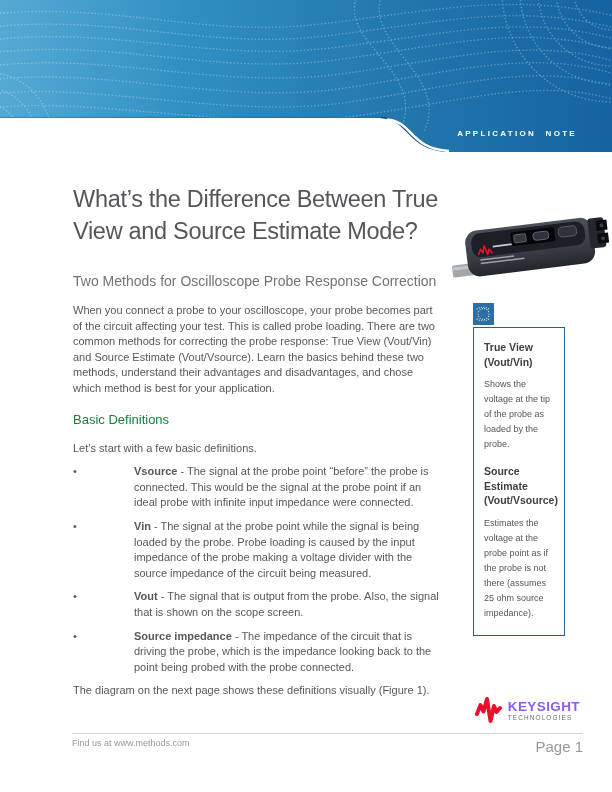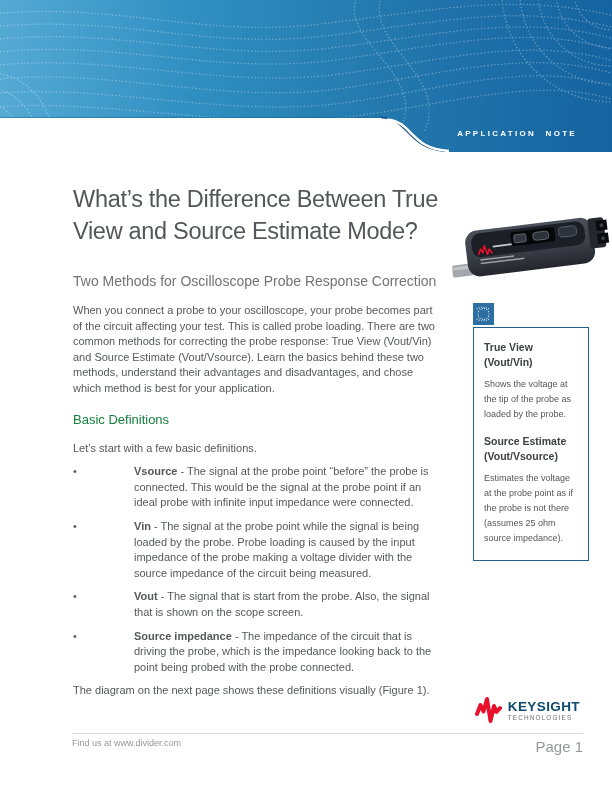--- a/index.html
+++ b/index.html
@@ -28,30 +28,30 @@
   .bullet{display:flex;margin-top:8px;}
   .bullet .dot{width:17px;flex:0 0 17px;font-size:11px;line-height:15.6px;}
   .bullet .bl-text{flex:1;margin-left:44px;}
   .term{font-weight:bold;}
   .closing{margin-top:8px;}
   
   .sidebar{position:absolute;left:450px;top:196px;width:162px;}
   .probe{position:absolute;left:0;top:0;}
   .pattern-icon{position:absolute;left:23px;top:107px;}
   .callout{
-    position:absolute;left:23px;top:131px;width:116px;box-sizing:border-box;
+    position:absolute;left:23px;top:131px;width:92px;box-sizing:border-box;
     border:1.5px solid #24618F;padding:12px 10px 14px 10px;background:#ffffff;
   }
   .co-head{font-size:10.5px;font-weight:bold;color:#3F4043;line-height:14.5px;}
   .co-body{margin-top:8px;font-size:9px;color:#55565A;line-height:15px;}
   .co-item + .co-item{margin-top:12px;}
   
   .logo{position:absolute;right:32px;top:696px;display:flex;align-items:center;}
   .logo-mark{margin-right:6px;}
-  .logo-name{font-size:13.5px;font-weight:bold;color:#0c4a6e;letter-spacing:0.4px;line-height:13px;}
+  .logo-name{font-size:13.5px;font-weight:bold;color:#8b5cf6;letter-spacing:0.4px;line-height:13px;}
   .logo-sub{font-size:6.4px;color:#6D6F72;letter-spacing:1.15px;margin-top:1px;}
   .foot-rule{position:absolute;left:72px;right:29px;top:733px;height:1px;background:#D9D9DB;}
   .find-us{position:absolute;left:72px;top:738px;font-size:9px;color:#96989C;}
   .page-num{position:absolute;right:29px;top:738px;font-size:15px;color:#96989C;}
 </style>
 </head>
 <body>
 
 <div class="page">
 
@@ -112,21 +112,21 @@
       <div class="bullet">
         <span class="dot">•</span>
         <span class="bl-text"><span class="term">Vsource</span><span> - The signal at the probe point “before” the probe is connected. This would be the signal at the probe point if an ideal probe with infinite input impedance were connected.</span></span>
       </div>
       <div class="bullet">
         <span class="dot">•</span>
         <span class="bl-text"><span class="term">Vin</span><span> - The signal at the probe point while the signal is being loaded by the probe. Probe loading is caused by the input impedance of the probe making a voltage divider with the source impedance of the circuit being measured.</span></span>
       </div>
       <div class="bullet">
         <span class="dot">•</span>
-        <span class="bl-text"><span class="term">Vout</span><span> - The signal that is start from the probe. Also, the signal that is shown on the scope screen.</span></span>
+        <span class="bl-text"><span class="term">Vout</span><span> - The signal that is output from the probe. Also, the signal that is shown on the scope screen.</span></span>
       </div>
       <div class="bullet">
         <span class="dot">•</span>
         <span class="bl-text"><span class="term">Source impedance</span><span> - The impedance of the circuit that is driving the probe, which is the impedance looking back to the point being probed with the probe connected.</span></span>
       </div>
     </div>
 
     <div class="body-txt closing">The diagram on the next page shows these definitions visually (Figure 1).</div>
   </div>
 
@@ -200,16 +200,16 @@
   <div class="logo">
     <svg class="logo-mark" width="27" height="28" viewBox="0 0 27 28">
       <path d="M2,18 L5.5,9 L8.5,15.5 L12,3 L15.5,25 L19,10 L21.5,16 L25,12" fill="none" stroke="#E8112D" stroke-width="4" stroke-linejoin="round" stroke-linecap="round"></path>
     </svg>
     <div>
       <div class="logo-name">KEYSIGHT</div>
       <div class="logo-sub">TECHNOLOGIES</div>
     </div>
   </div>
   <div class="foot-rule"></div>
-  <div class="find-us">Find us at www.divider.com</div>
+  <div class="find-us">Find us at www.methods.com</div>
   <div class="page-num">Page 1</div>
 
 </div>
 
 </body></html>

